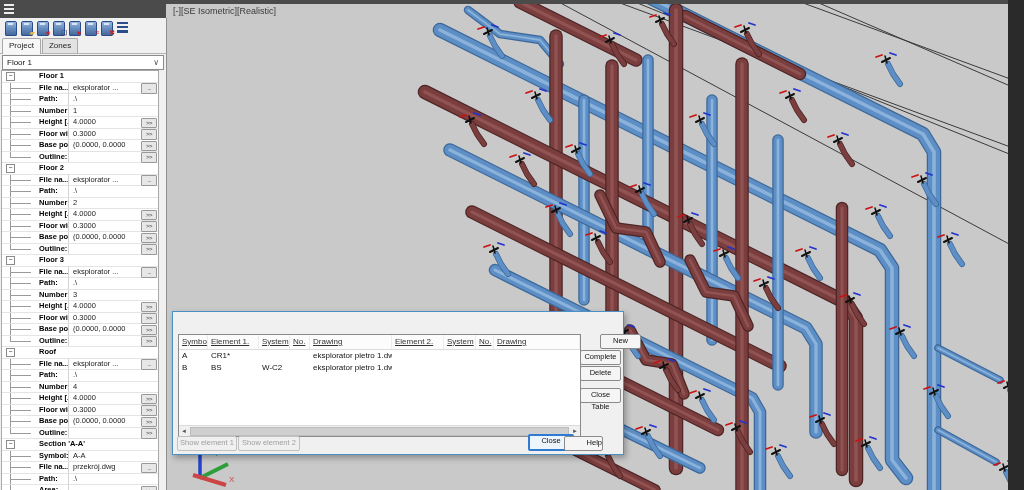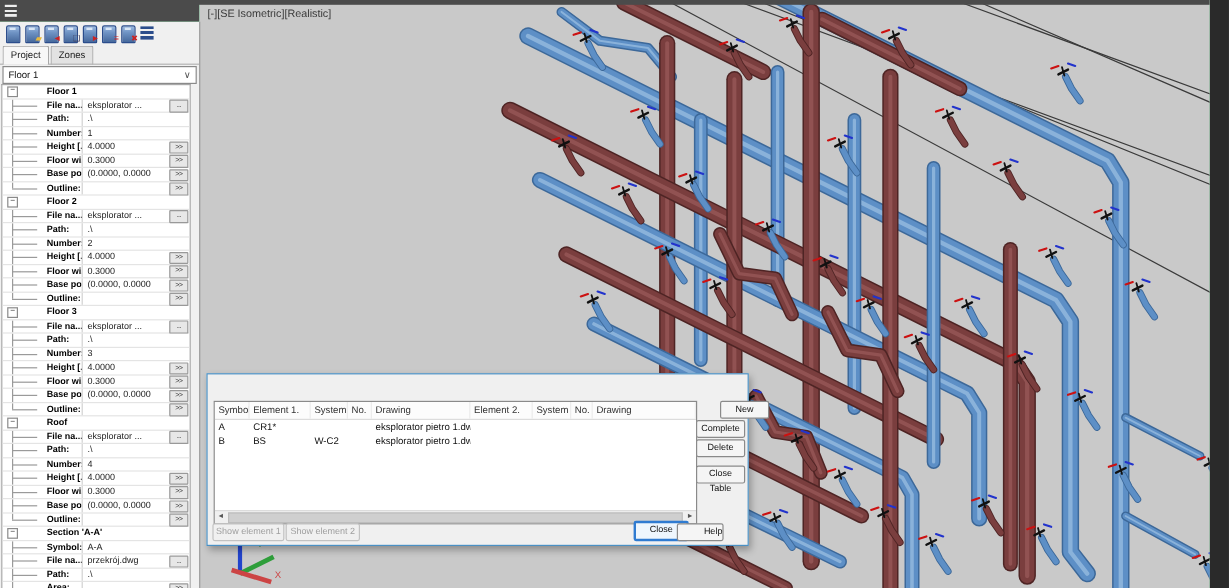--- a/index.html
+++ b/index.html
@@ -59,21 +59,21 @@
   
   .dialog{position:absolute;left:172px;top:311px;width:450px;height:142px;background:#f0f0f0;
      border:1px solid #4a90c4;box-shadow:2px 3px 6px rgba(0,0,0,.3);z-index:40;}
   .titlebar{height:20px;background:#fff;display:flex;align-items:center;padding-left:7px;
      font-size:8.5px;color:#111;position:relative;}
   .dlg-close{position:absolute;right:1px;top:1px;width:17px;height:15px;background:#e04a4a;
      border:1px solid #b23a3a;color:#fff;font-size:8px;line-height:13px;text-align:center;}
   .list{position:absolute;left:5px;top:22px;width:401px;height:101px;background:#fff;
      border:1px solid #8a8a8a;overflow:hidden;}
   .lheader{display:flex;height:14px;border-bottom:1px solid #dcdcdc;background:#fcfcfc;
-     font-size:8px;color:#333;}
+     font-size:8px;color:#333;text-decoration:underline;}
   .lcol{flex:none;border-right:1px solid #ececec;padding:2px 0 0 3px;overflow:hidden;white-space:nowrap;}
   .lrow{display:flex;height:12px;font-size:8px;color:#111;}
   .lcell{flex:none;padding:1px 0 0 3px;overflow:hidden;white-space:nowrap;}
   .hscroll{position:absolute;left:0;right:0;bottom:0;height:10px;background:#f0f0f0;
      border-top:1px solid #dcdcdc;display:flex;align-items:center;}
   .harrow{width:10px;text-align:center;font-size:6px;color:#555;line-height:9px;}
   .hthumb{flex:1;height:7px;background:#cfcfcf;border:1px solid #bdbdbd;margin:0 1px;}
   .btn{position:absolute;background:#f5f5f5;border:1px solid #8a8a8a;border-radius:2px;
      font-size:7.5px;color:#111;text-align:center;line-height:12px;height:13px;}
   .btn.disabled{color:#9e9e9e;border-color:#c2c2c2;background:#f0f0f0;}

